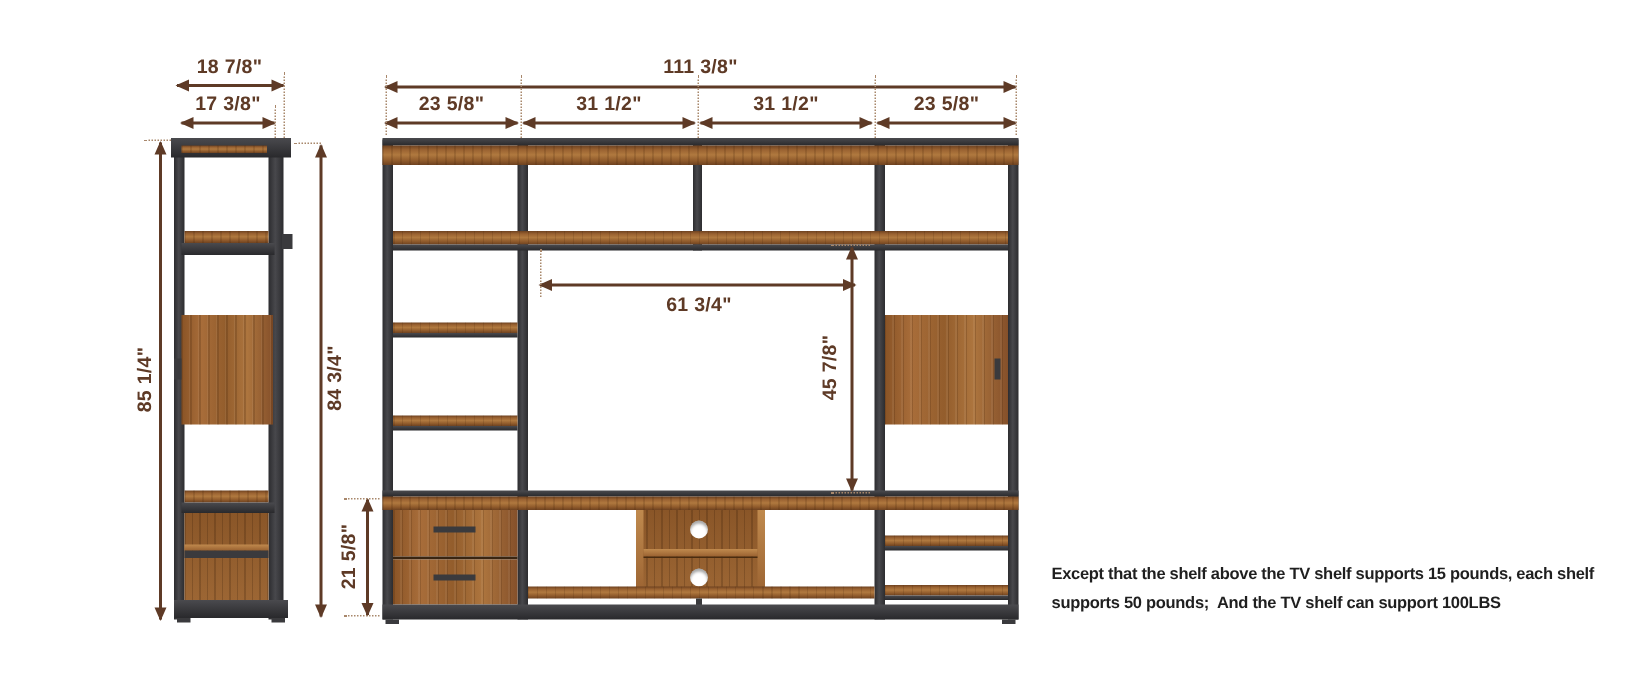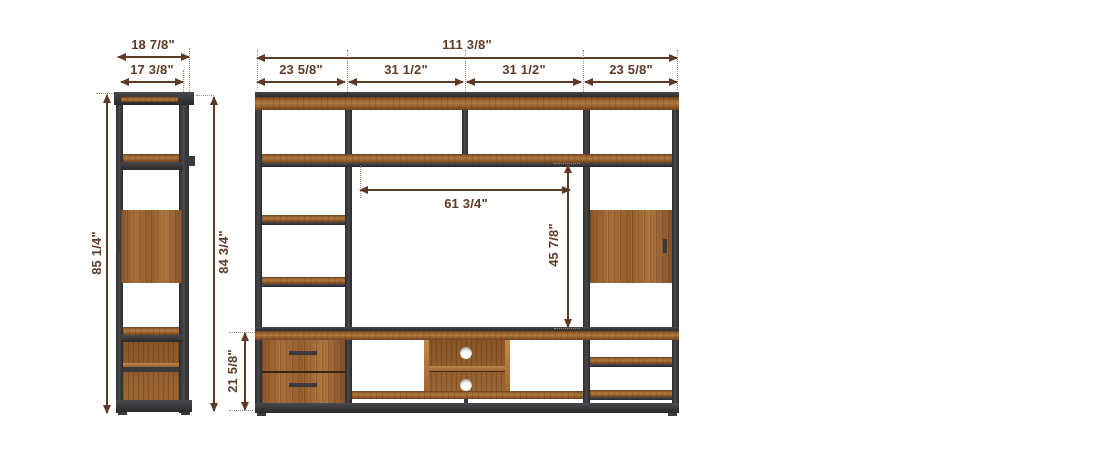--- a/index.html
+++ b/index.html
@@ -171,14 +171,18 @@
   <div class="abs ext-v" style="left:347px;top:50px;height:42px;"></div>
   <div class="abs ext-v" style="left:465px;top:50px;height:42px;"></div>
   <div class="abs ext-v" style="left:583px;top:50px;height:42px;"></div>
   <div class="abs ext-v" style="left:677px;top:50px;height:40px;"></div>
   <div class="abs ext-v" style="left:360px;top:166px;height:32px;"></div>
   <div class="abs ext-h" style="left:554px;top:163px;width:26px;"></div>
   <div class="abs ext-h" style="left:554px;top:328px;width:26px;"></div>
   <div class="abs ext-h" style="left:229px;top:332px;width:24px;"></div>
   <div class="abs ext-h" style="left:229px;top:410px;width:24px;"></div>
 
+  <div class="note">
+    <div>Except that the shelf above the TV shelf supports 15 pounds, each shelf</div>
+    <div>supports 50 pounds;  And the TV shelf can support 100LBS</div>
+  </div>
 
 </div>
 
 </body></html>

